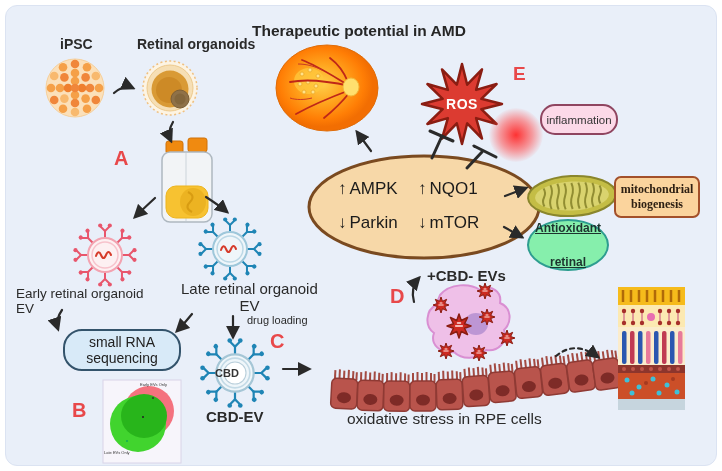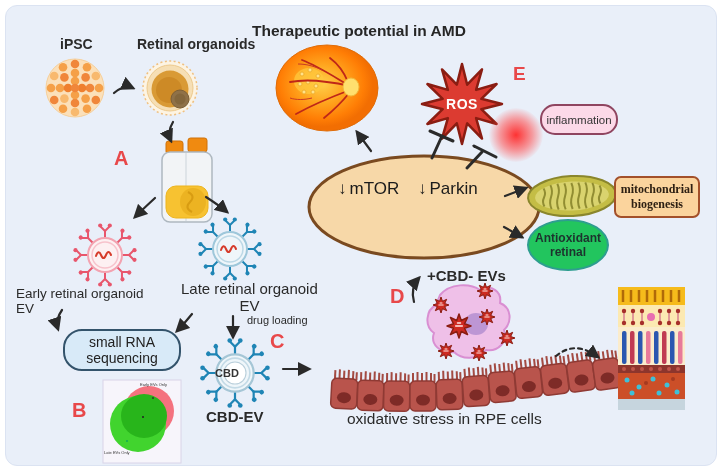--- a/index.html
+++ b/index.html
@@ -7,22 +7,22 @@
   .panel{position:absolute;inset:5px;background:#e9eff9;border:1px solid #dbe3f2;border-radius:12px;}
   svg.art{position:absolute;left:0;top:0;}
   .txt{position:absolute;color:#2a2a2a;line-height:1.12;white-space:nowrap;}
   .tag{position:absolute;color:#e8484a;font-weight:700;font-size:20px;}
   .pill-rna{position:absolute;left:63px;top:329px;width:114px;height:38px;background:#d8eaf8;border:2px solid #33536b;border-radius:19px;
     display:flex;flex-direction:column;align-items:center;justify-content:center;font-size:14px;font-weight:500;color:#222;}
   .pill-infl{position:absolute;left:540px;top:104px;width:74px;height:27px;background:#fcd9e8;border:2px solid #8f4560;border-radius:15px;
     display:flex;align-items:center;justify-content:center;font-size:11.5px;color:#333;}
   .box-mito{position:absolute;left:614px;top:176px;width:82px;height:38px;background:#fbd49d;border:2px solid #a3502a;border-radius:7px;
     display:flex;flex-direction:column;align-items:center;justify-content:center;font-size:12px;font-weight:700;color:#2e2013;font-family:Liberation Serif, serif;}
-  .ell-antiox{position:absolute;left:527px;top:219px;width:78px;height:48px;background:#22c55e;border:2.5px solid #2e9d90;border-radius:50%;
-    display:flex;flex-direction:column;align-items:center;justify-content:center;font-size:12px;font-weight:700;color:#1d332e;}
+  .ell-antiox{position:absolute;left:527px;top:219px;width:78px;height:48px;background:#86efac;border:2.5px solid #2e9d90;border-radius:50%;
+    display:flex;flex-direction:column;align-items:center;justify-content:space-between;font-size:12px;font-weight:700;color:#1d332e;text-decoration:underline;}
   .glow{position:absolute;left:489px;top:108px;width:54px;height:54px;border-radius:50%;
     background:radial-gradient(circle,rgba(255,40,40,.95) 0%,rgba(255,80,80,.55) 42%,rgba(255,120,120,0) 72%);}
   .oval-grid{position:absolute;left:338px;top:172px;width:182px;height:68px;display:grid;grid-template-columns:80px 1fr;grid-template-rows:1fr 1fr;
     align-items:center;font-size:17px;color:#1b1b1b;}
   .oval-grid .g{font-weight:700;margin-right:3px;}
   .venn-lbl{position:absolute;font-size:4px;color:#333;line-height:1;}
   .ros-txt{position:absolute;left:440px;top:96px;width:44px;text-align:center;color:#fff;font-weight:700;font-size:14px;letter-spacing:.5px;}
   .cbd-txt{position:absolute;left:215px;top:367px;width:40px;text-align:left;font-size:11px;font-weight:700;color:#333;}
   .w600{font-weight:600;}
 </style>
@@ -377,22 +377,24 @@
 
   <div class="txt w600" style="left:427px;top:268px;font-size:15px;">+CBD- EVs</div>
   <div class="txt" style="left:347px;top:410px;font-size:15.5px;font-weight:400;">oxidative stress in RPE cells</div>
 
   <div class="ros-txt">ROS</div>
   <div class="pill-infl">
     <span>inflammation</span>
   </div>
 
   <div class="oval-grid">
+    <div><span class="g">↑</span><span>AMPK</span></div>
+    <div><span class="g">↑</span><span>NQO1</span></div>
+    <div><span class="g">↓</span><span>Parkin</span></div>
     <div><span class="g">↓</span><span>mTOR</span></div>
-    <div><span class="g">↓</span><span>Parkin</span></div>
   </div>
 
   <div class="box-mito">
     <div>mitochondrial</div>
     <div>biogenesis</div>
   </div>
   <div class="ell-antiox">
     <div>Antioxidant</div>
     <div>retinal</div>
   </div>

